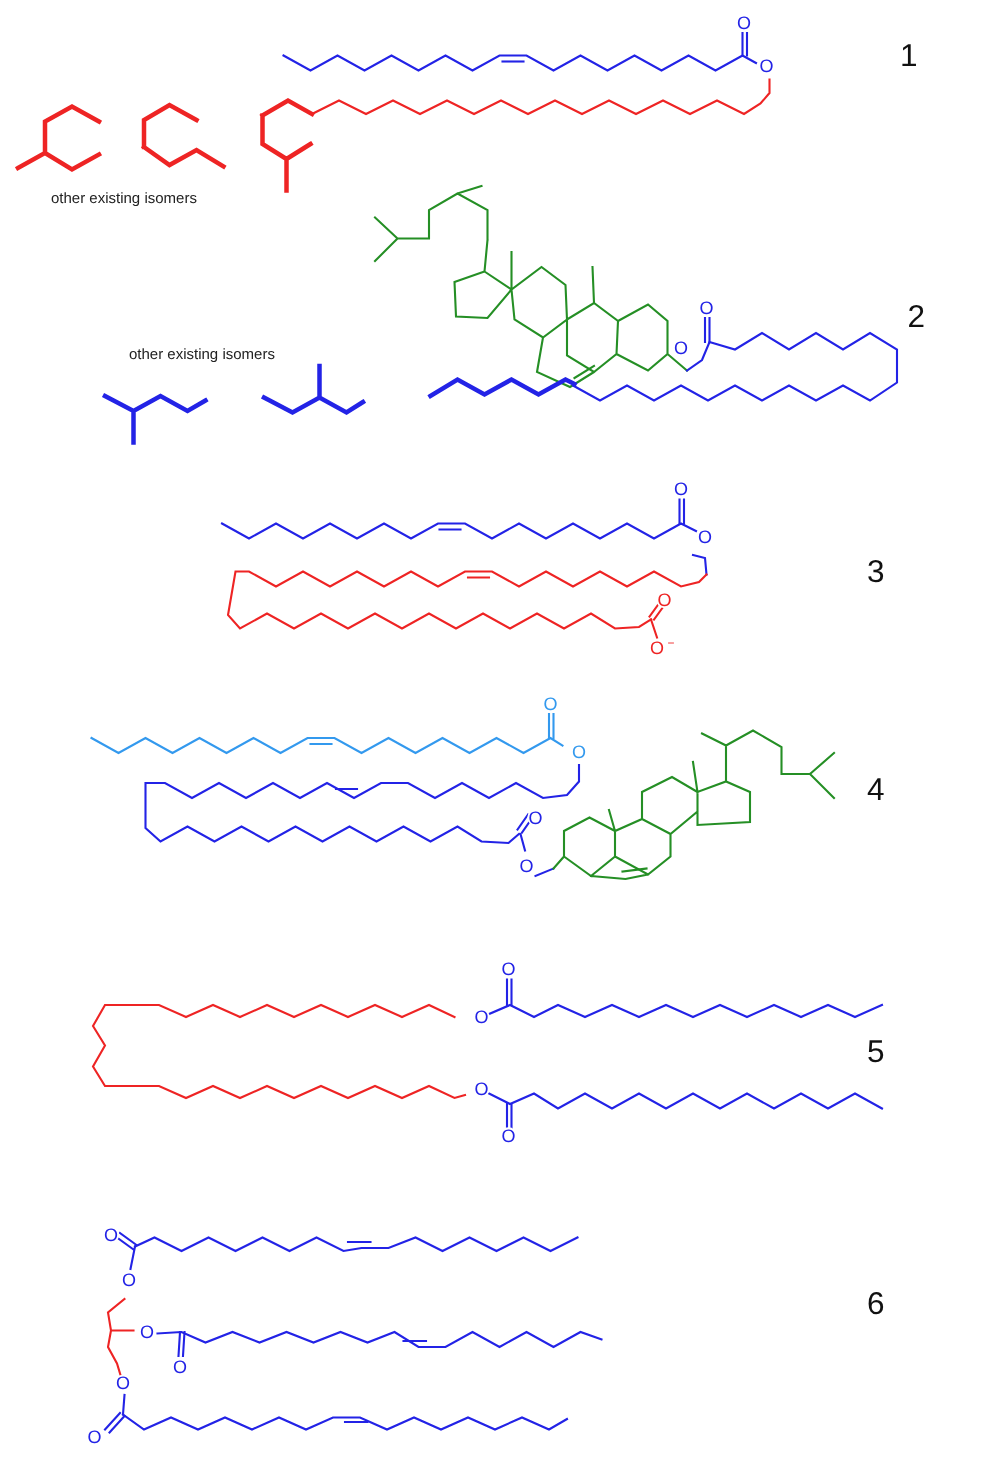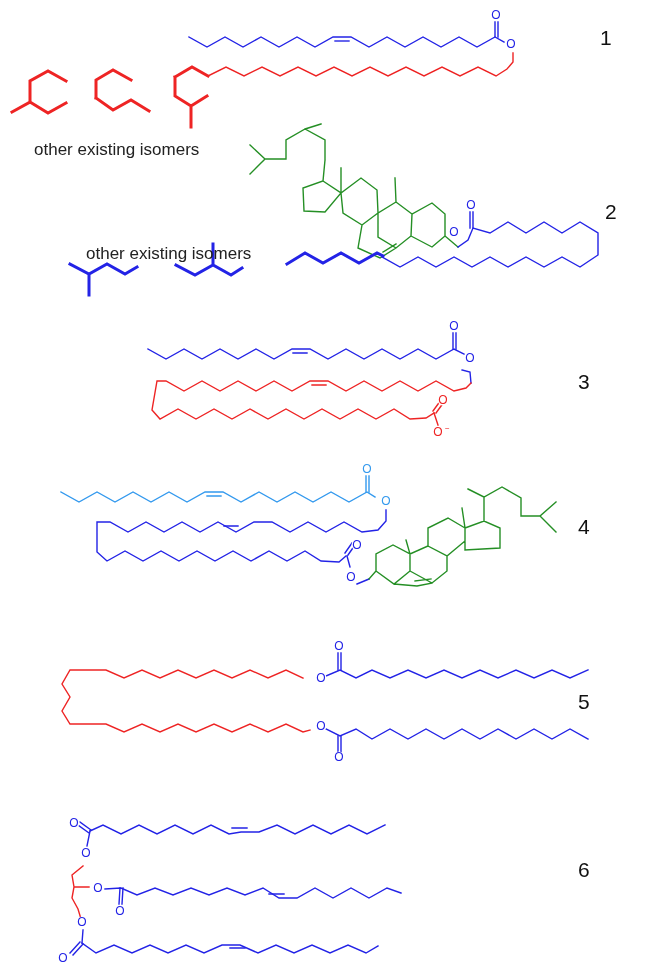--- a/index.html
+++ b/index.html
@@ -1,20 +1,20 @@
 <!DOCTYPE html>
 <html><head>
 <meta charset="utf-8">
 <style>
   html, body { margin: 0; padding: 0; background: #ffffff; }
   body { width: 659px; height: 971px; position: relative; overflow: hidden; font-family: "Liberation Sans", sans-serif; }
   #canvas { position: absolute; left: 0; top: 0; width: 659px; height: 971px; }
   .lbl { position: absolute; font-family: "Liberation Sans", sans-serif; color: #111111; }
   .num { font-size: 21px; }
-  .cap { font-size: 17px; color: #222222; margin-top: 13px; }
+  .cap { font-size: 10px; color: #222222; }
   svg text { font-family: "Liberation Sans", sans-serif; }
 </style>
 </head>
 <body>
 
 <svg id="canvas" width="659" height="971" viewBox="0 0 659 971" xmlns="http://www.w3.org/2000/svg">
   <g id="bonds">
       <path d="M189,37 L207,47 L225,37 L243,47 L261,37 L279,47 L297,37 L315,47 L333,37 L351,37 L369,47 L387,37 L405,47 L423,37 L441,47 L459,37 L477,47 L495,37 L504,42" fill="none" stroke="#2323e6" stroke-width="1.4" stroke-linejoin="miter" stroke-linecap="square"></path>
       <path d="M335,41 L349,41" fill="none" stroke="#2323e6" stroke-width="1.4" stroke-linejoin="miter" stroke-linecap="square"></path>
       <path d="M495,37 L495,22 M498,37 L498,22" fill="none" stroke="#2323e6" stroke-width="1.4" stroke-linejoin="miter" stroke-linecap="square"></path>

